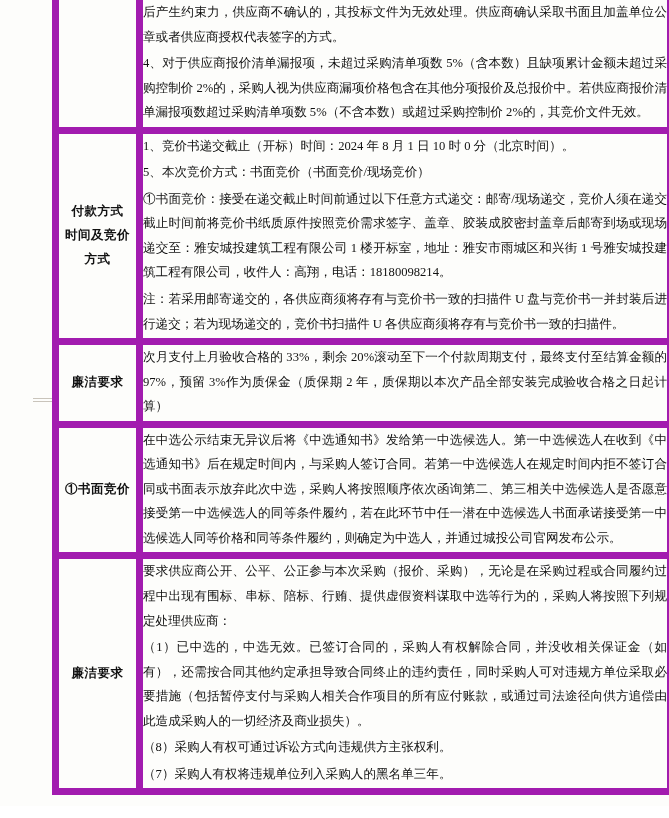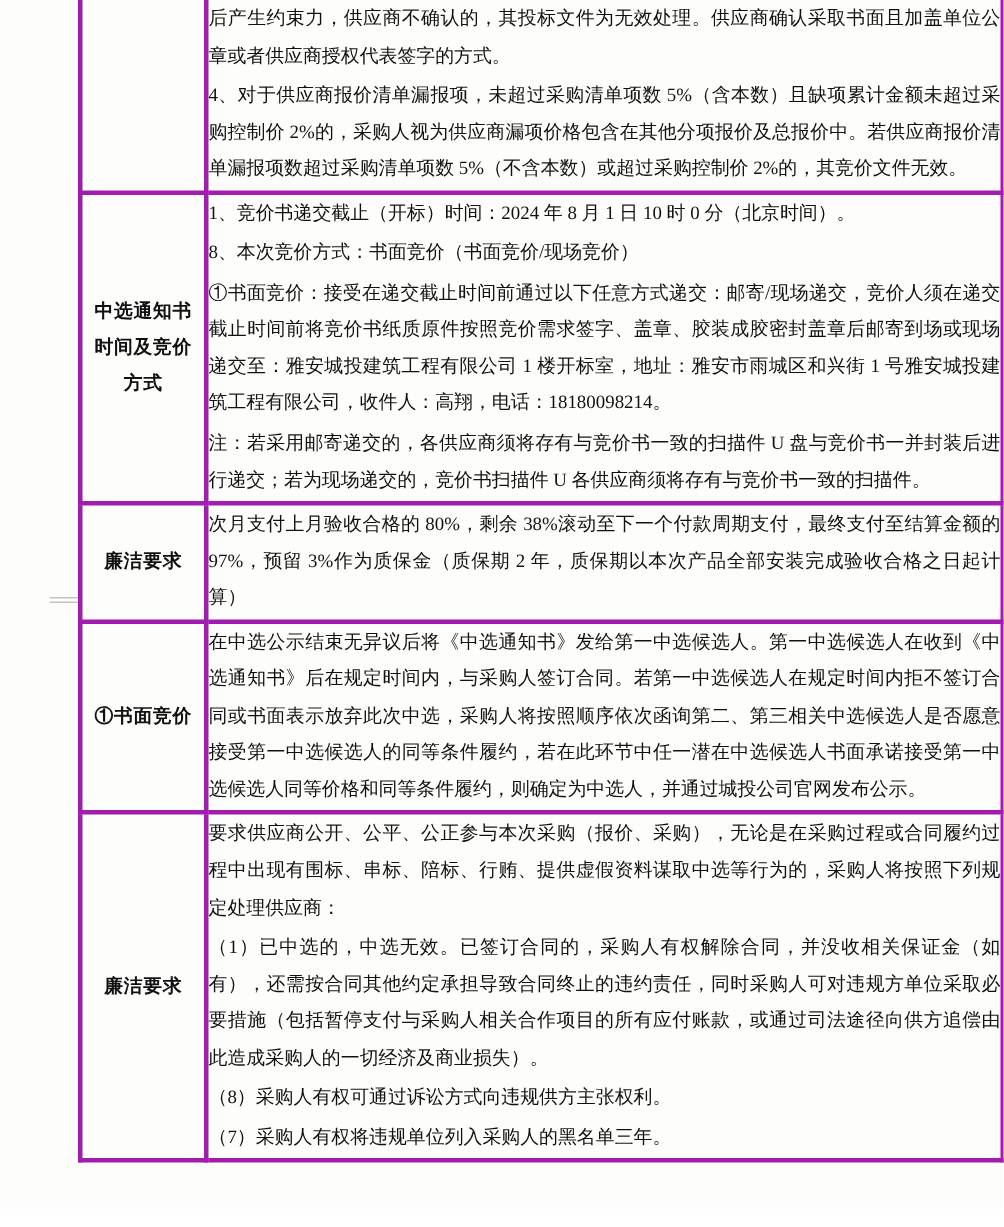--- a/index.html
+++ b/index.html
@@ -24,21 +24,21 @@
   }
   table.doc {
     position: absolute;
     left: 52px;
     top: 0px;
     width: 615px;
     border-collapse: collapse;
     table-layout: fixed;
   }
   table.doc td {
-    border: 3px solid #a21caf;
+    border: 7px solid #a21caf;
     vertical-align: middle;
     padding: 0;
   }
   td.label {
     width: 84px;
     text-align: center;
     font-weight: bold;
     font-size: 12.5px;
     line-height: 1.9;
     letter-spacing: 0.5px;
@@ -92,41 +92,41 @@
         <td class="left-empty"></td>
         <td class="body">
           <p>后产生约束力，供应商不确认的，其投标文件为无效处理。供应商确认采取书面且加盖单位公章或者供应商授权代表签字的方式。</p>
           <p>4、对于供应商报价清单漏报项，未超过采购清单项数 5%（含本数）且缺项累计金额未超过采购控制价 2%的，采购人视为供应商漏项价格包含在其他分项报价及总报价中。若供应商报价清单漏报项数超过采购清单项数 5%（不含本数）或超过采购控制价 2%的，其竞价文件无效。</p>
         </td>
       </tr>
 
       <tr>
         <td class="label">
           <span class="label-stack">
-            <span>中选通知书</span>
+            <span>付款方式</span>
             <span>时间及竞价</span>
             <span>方式</span>
           </span>
         </td>
         <td class="body">
           <p>1、竞价书递交截止（开标）时间：2024 年 8 月 1 日 10 时 0 分（北京时间）。</p>
-          <p>8、本次竞价方式：书面竞价（书面竞价/现场竞价）</p>
+          <p>5、本次竞价方式：书面竞价（书面竞价/现场竞价）</p>
           <p>①书面竞价：接受在递交截止时间前通过以下任意方式递交：邮寄/现场递交，竞价人须在递交截止时间前将竞价书纸质原件按照竞价需求签字、盖章、胶装成胶密封盖章后邮寄到场或现场递交至：雅安城投建筑工程有限公司 1 楼开标室，地址：雅安市雨城区和兴街 1 号雅安城投建筑工程有限公司，收件人：高翔，电话：18180098214。</p>
           <p>注：若采用邮寄递交的，各供应商须将存有与竞价书一致的扫描件 U 盘与竞价书一并封装后进行递交；若为现场递交的，竞价书扫描件 U 各供应商须将存有与竞价书一致的扫描件。</p>
         </td>
       </tr>
 
       <tr>
         <td class="label">
           <span class="label-stack">
             <span>廉洁要求</span>
           </span>
         </td>
         <td class="body">
-          <p>次月支付上月验收合格的 80%，剩余 38%滚动至下一个付款周期支付，最终支付至结算金额的 97%，预留 3%作为质保金（质保期 2 年，质保期以本次产品全部安装完成验收合格之日起计算）</p>
+          <p>次月支付上月验收合格的 33%，剩余 20%滚动至下一个付款周期支付，最终支付至结算金额的 97%，预留 3%作为质保金（质保期 2 年，质保期以本次产品全部安装完成验收合格之日起计算）</p>
         </td>
       </tr>
 
       <tr>
         <td class="label">
           <span class="label-stack">
             <span>①书面竞价</span>
           </span>
         </td>
         <td class="body">

